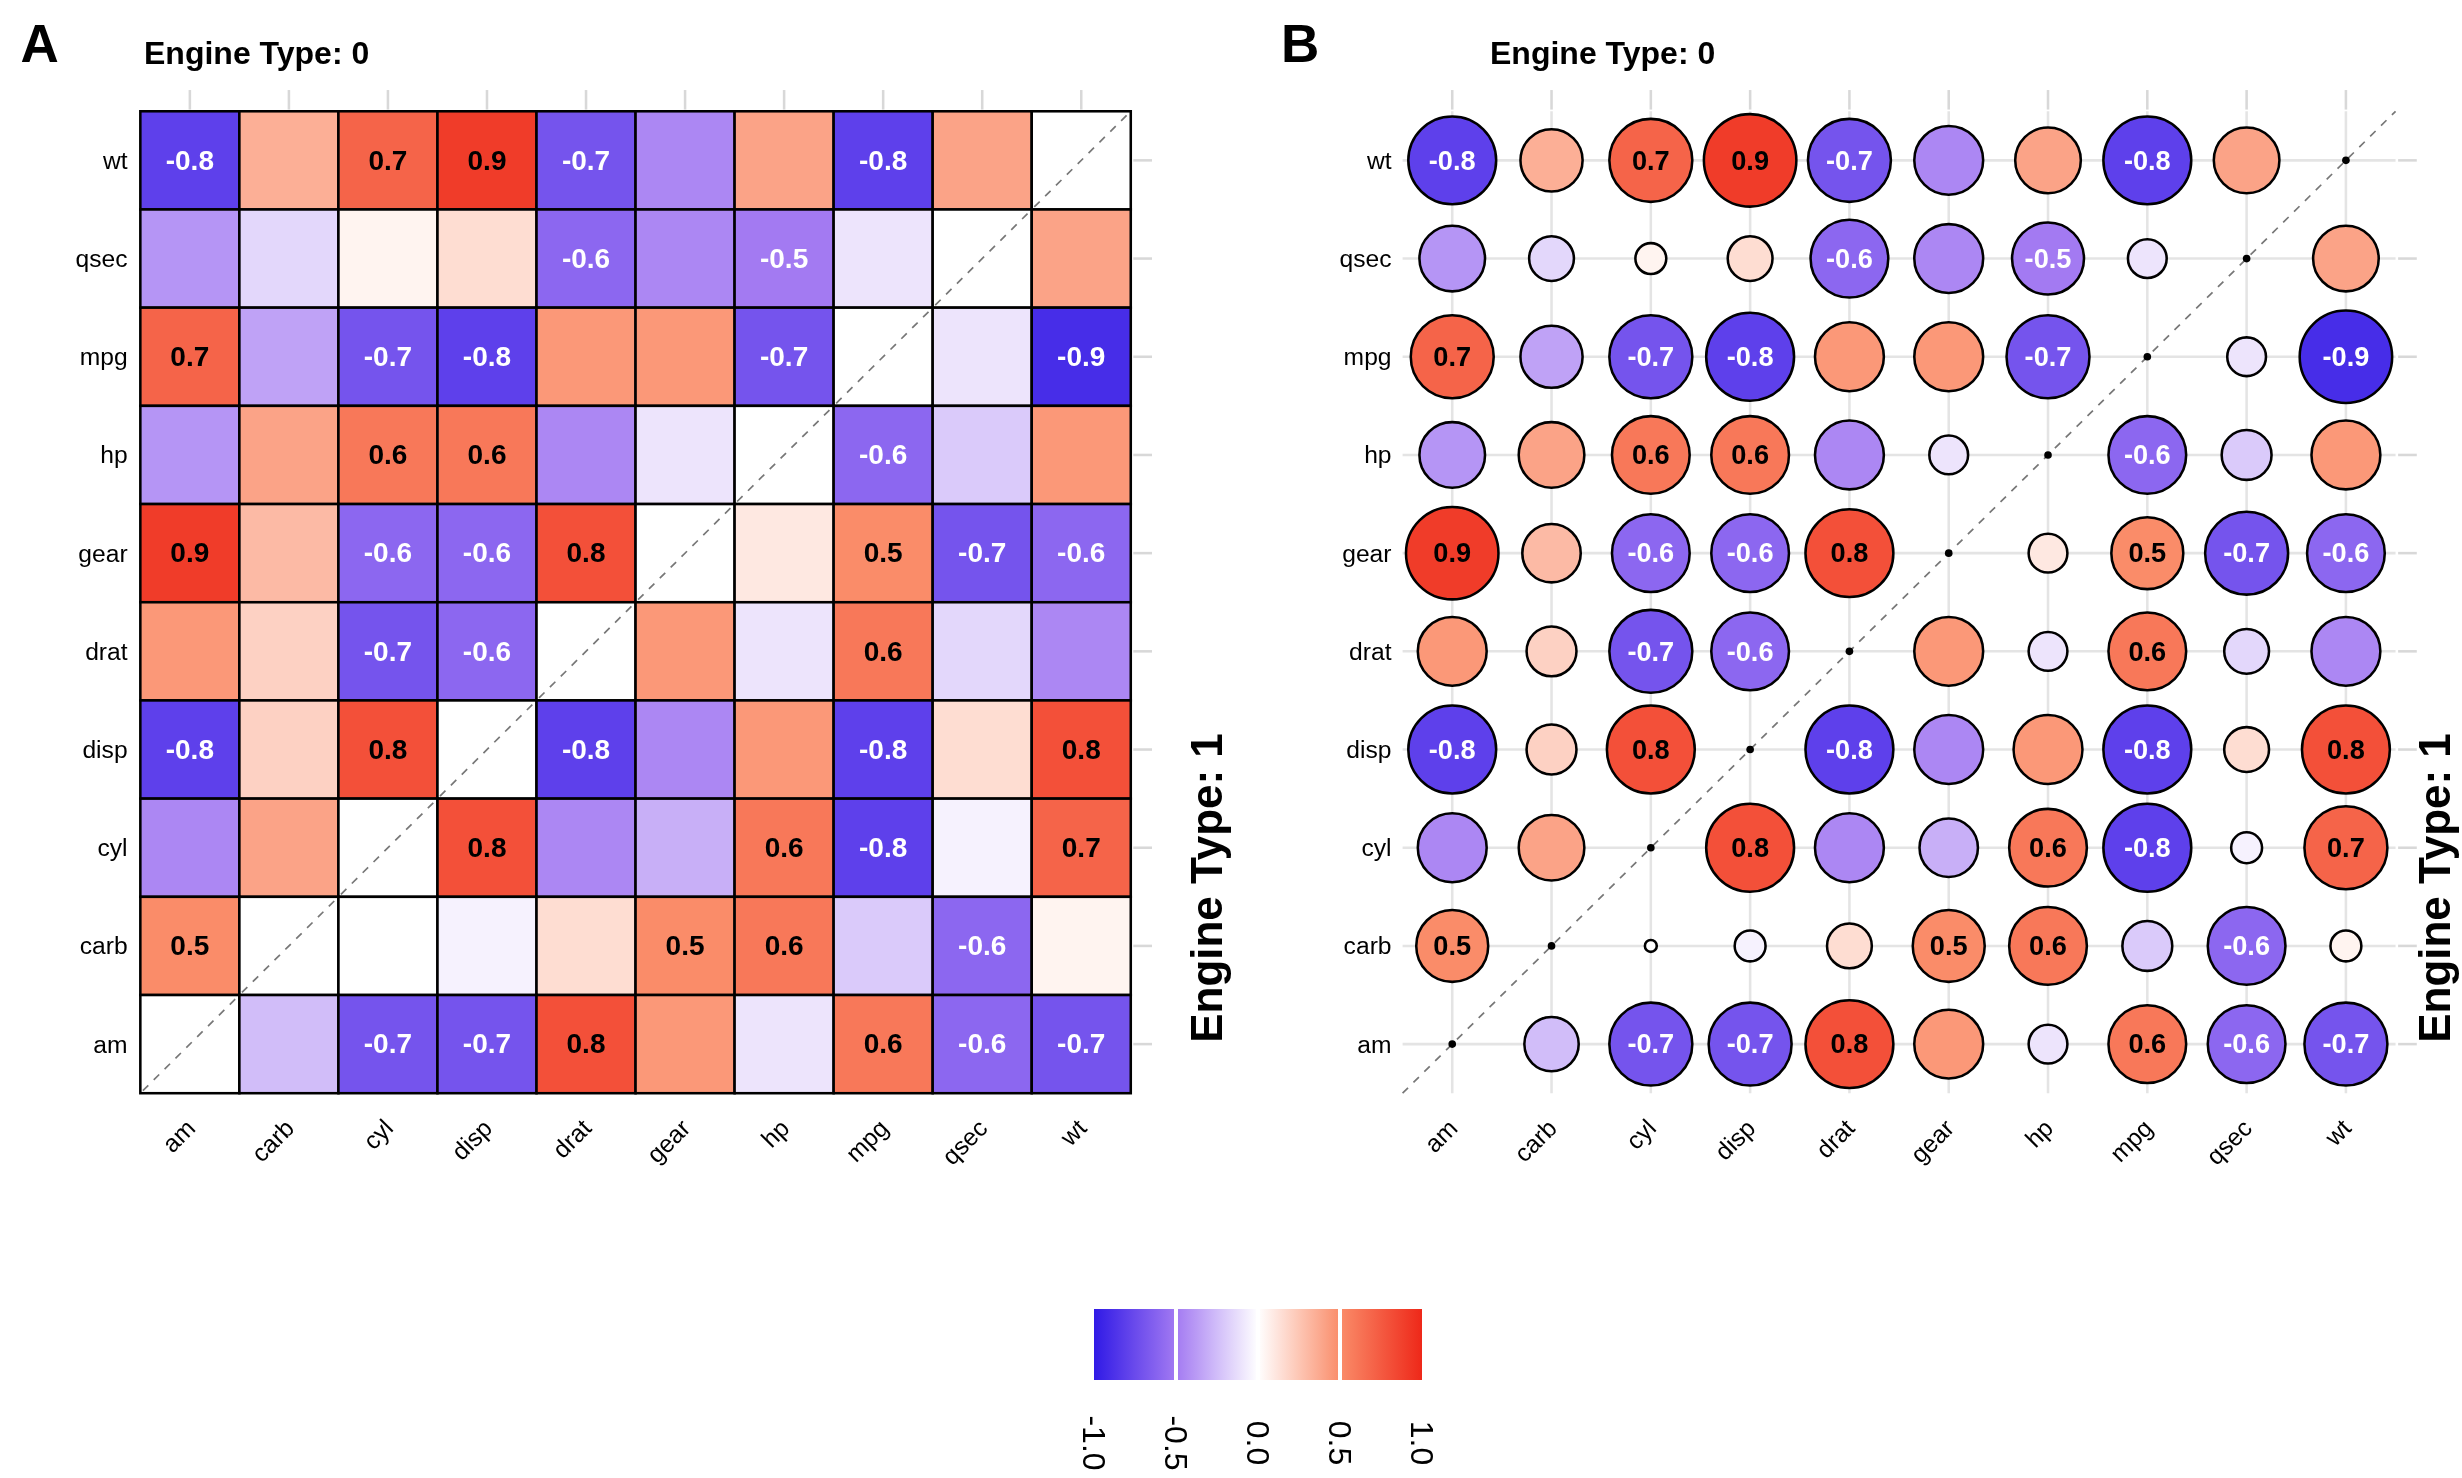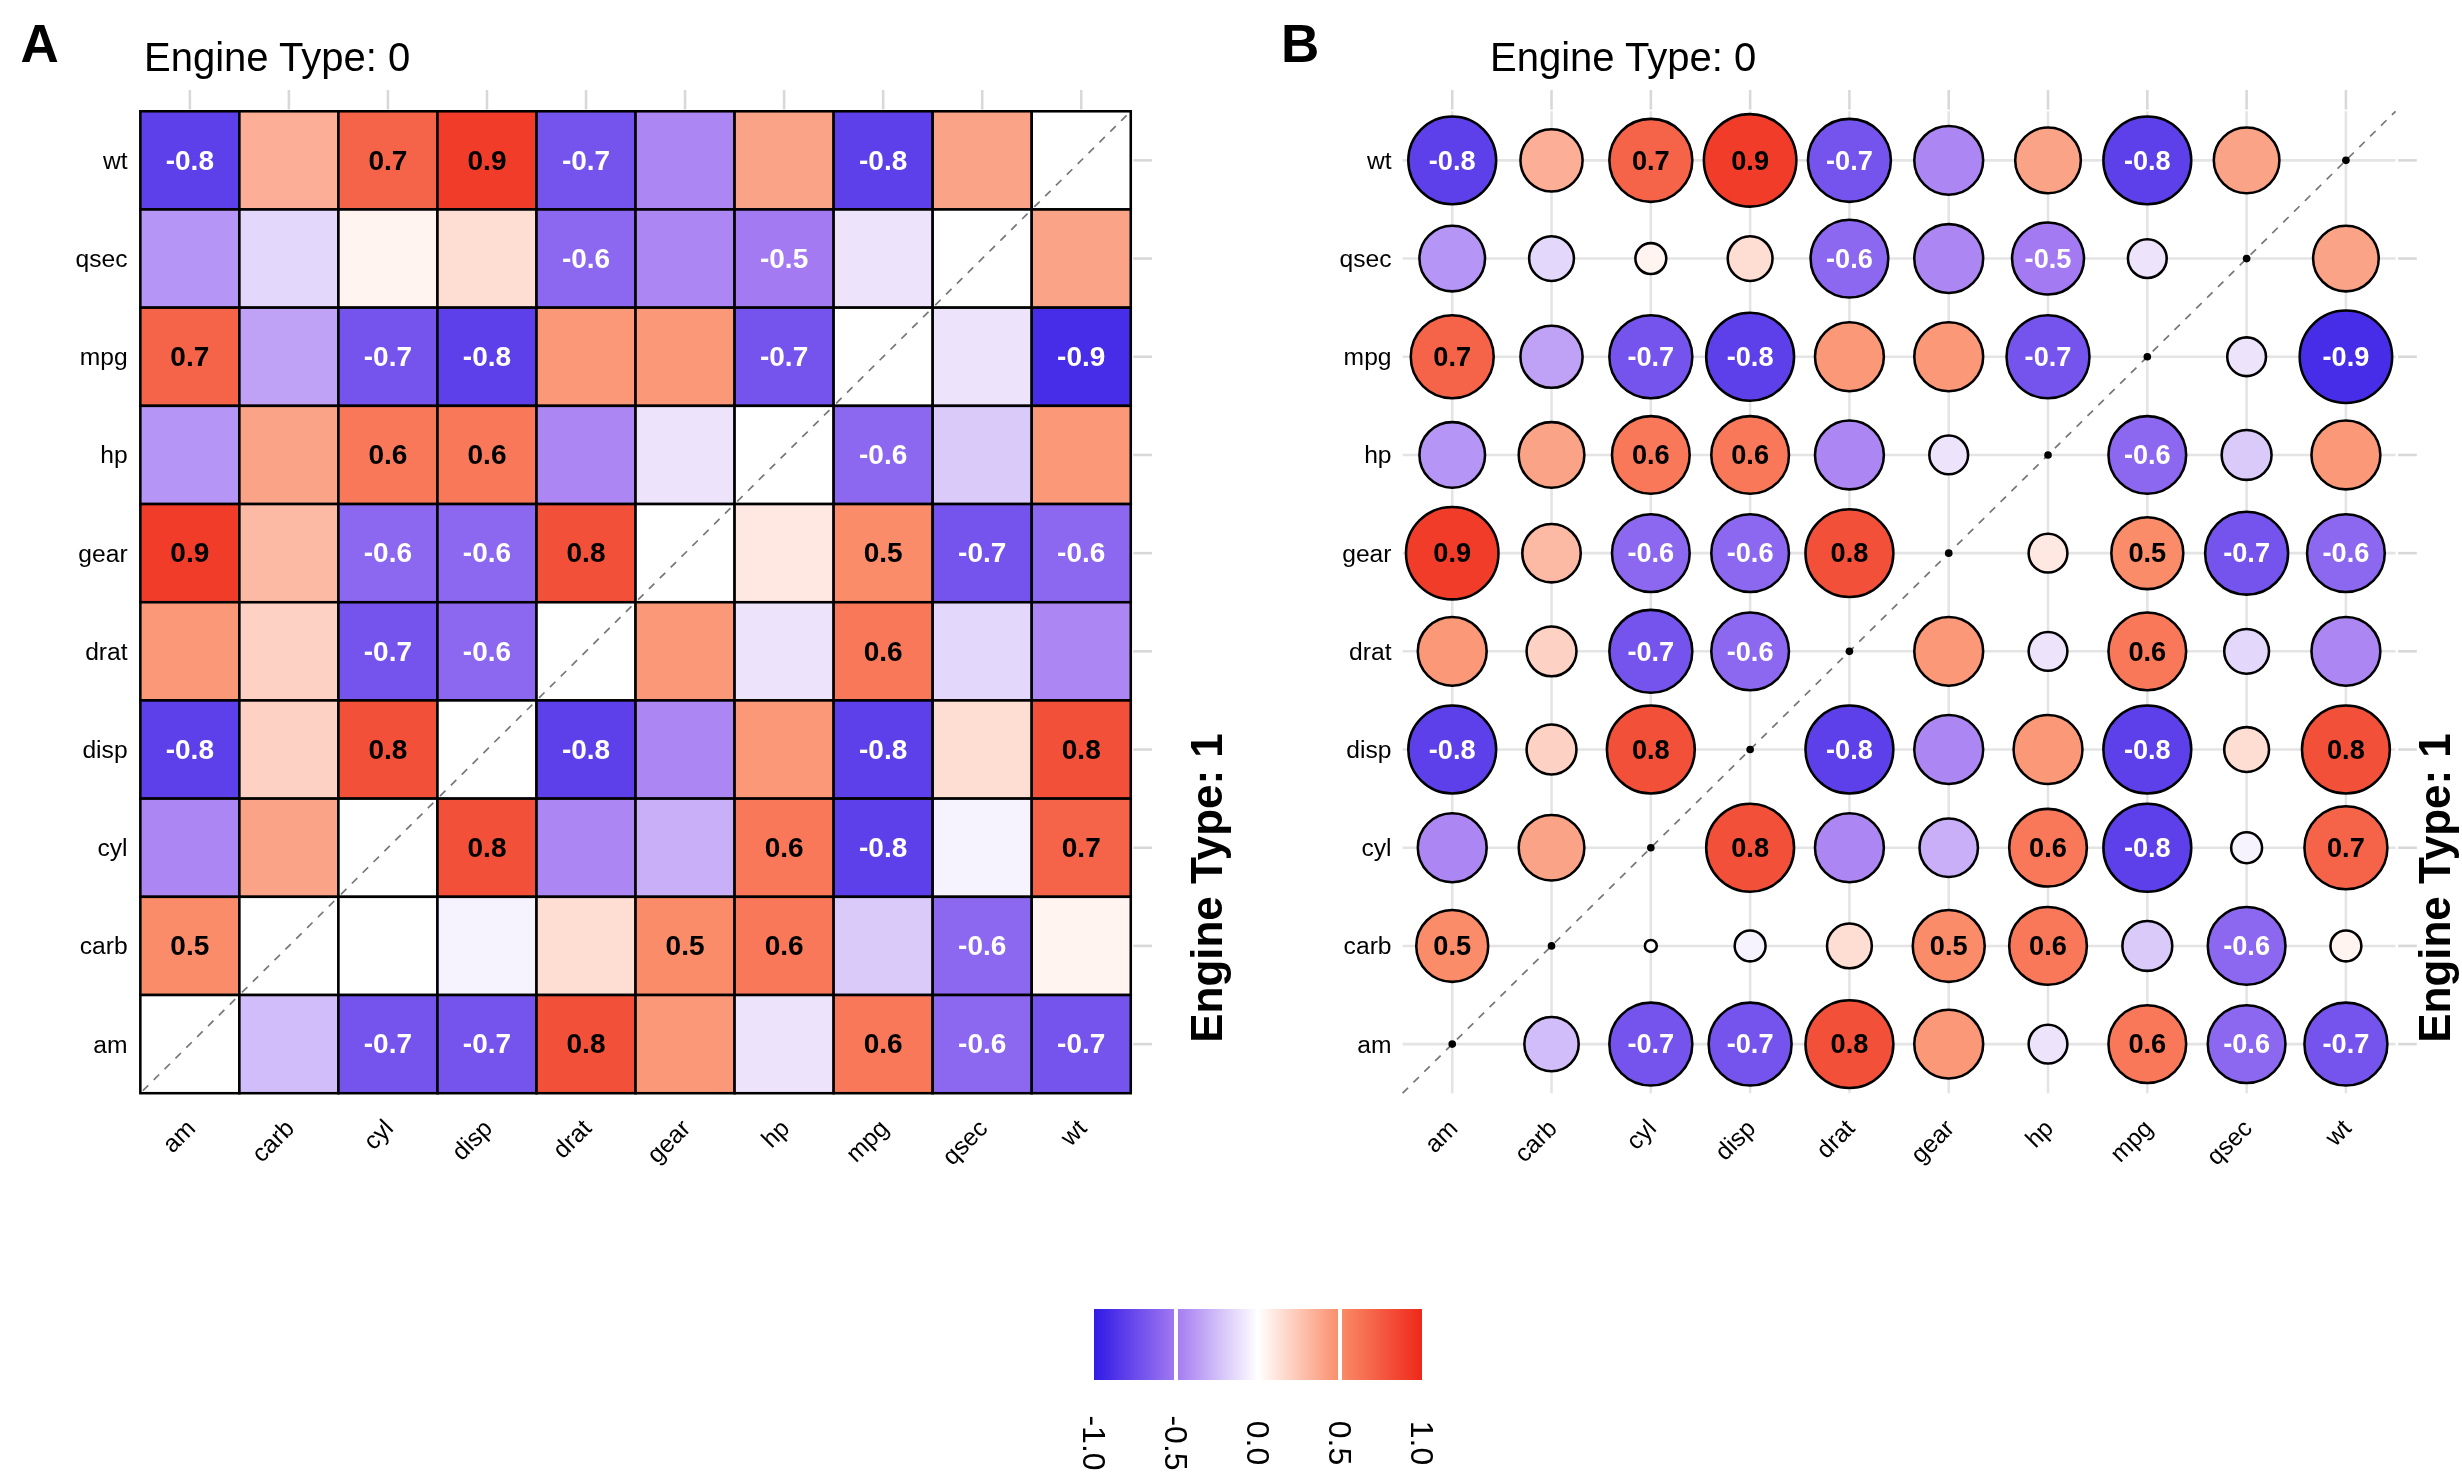--- a/index.html
+++ b/index.html
@@ -5,21 +5,21 @@
   html,body{margin:0;padding:0;background:#ffffff;}
   .stage{
     position:relative;width:2462px;height:1478px;background:#ffffff;overflow:hidden;
     font-family:"Liberation Sans", sans-serif;color:#000;
   }
   #chart-svg{position:absolute;left:0;top:0;}
   .panel-tag{
     position:absolute;top:17px;font-size:53px;font-weight:bold;line-height:1;
   }
   .panel-title{
-    position:absolute;top:37px;font-size:40px;font-weight:normal;line-height:1;white-space:nowrap;
+    position:absolute;top:37px;font-size:32px;font-weight:bold;line-height:1;white-space:nowrap;
   }
   .right-strip-label{
     position:absolute;font-size:44px;font-weight:bold;white-space:nowrap;
     transform:translate(-50%,-50%) rotate(-90deg);
   }
   .legend{position:absolute;left:0;top:0;width:2462px;height:0;}
   .legend-title{
     position:absolute;left:1258px;top:1309px;transform:translateX(-50%);
     font-size:46px;line-height:1;
   }

